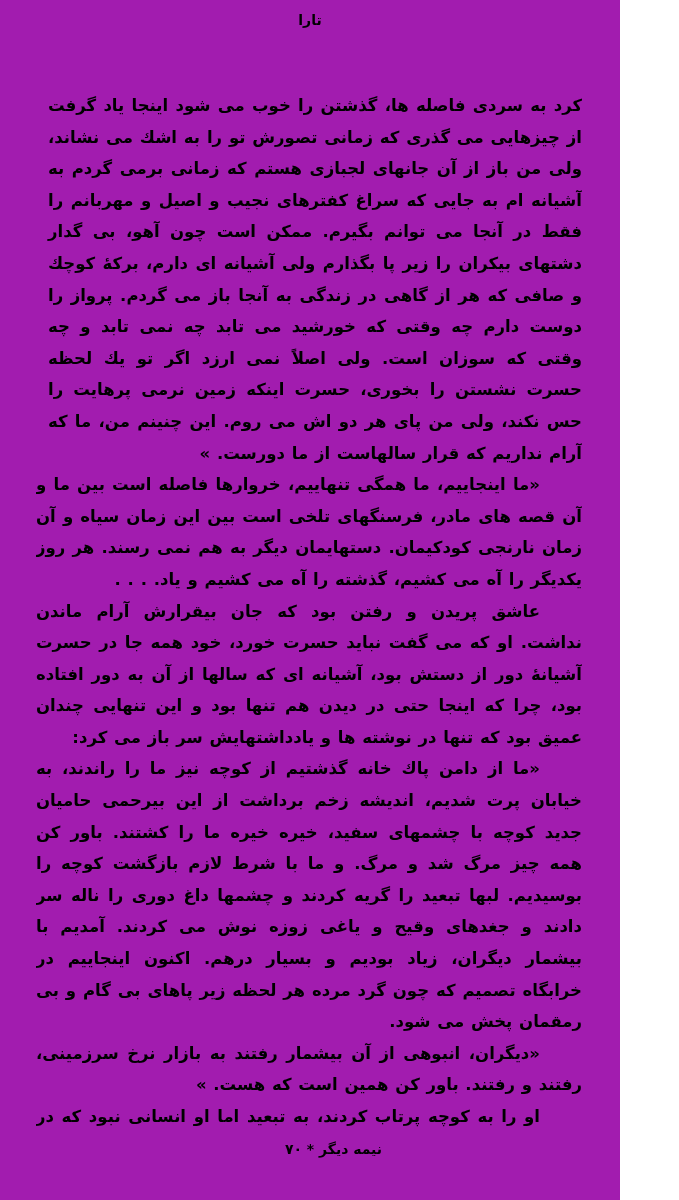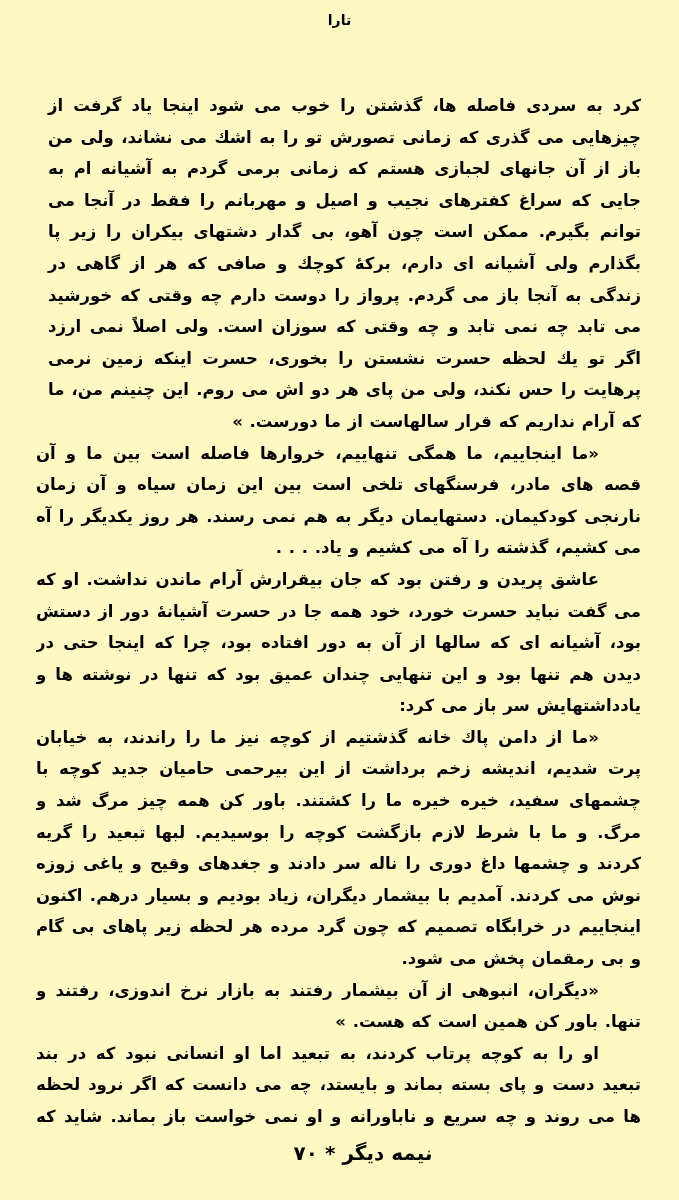--- a/index.html
+++ b/index.html
@@ -2,23 +2,23 @@
 <html lang="fa"><head>
 <meta charset="utf-8">
 <style>
   html, body {
     margin: 0;
     padding: 0;
     background: #ffffff;
   }
   .page {
     position: relative;
-    width: 679px;
+    width: 620px;
     height: 1200px;
-    background: #fef9c3;
+    background: #a21caf;
     overflow: hidden;
     font-family: "DejaVu Sans", sans-serif;
     color: #000000;
   }
   .running-title {
     position: absolute;
     top: 12px;
     left: 0;
     right: 0;
     text-align: center;
@@ -51,38 +51,38 @@
     text-indent: 0;
     margin-left: 12px;
   }
   .page-footer {
     position: absolute;
     top: 1141px;
     left: 0;
     right: 0;
     text-align: center;
     direction: rtl;
-    font-size: 20px;
+    font-size: 14px;
     font-weight: 700;
     margin-left: 47px;
   }
 </style>
 </head>
 <body>
 
 <div class="page">
 
   <div class="running-title">تارا</div>
 
   <div class="body-text">
     <p class="flush">کرد به سردی فاصله ها، گذشتن را خوب می شود اینجا یاد گرفت از چیزهایی می گذری که زمانی تصورش تو را به اشك می نشاند، ولی من باز از آن جانهای لجبازی هستم که زمانی برمی گردم به آشیانه ام به جایی که سراغ کفترهای نجیب و اصیل و مهربانم را فقط در آنجا می توانم بگیرم. ممکن است چون آهو، بی گدار دشتهای بیکران را زیر پا بگذارم ولی آشیانه ای دارم، برکهٔ کوچك و صافی که هر از گاهی در زندگی به آنجا باز می گردم.  پرواز را دوست دارم چه وقتی که خورشید می تابد چه نمی تابد و چه وقتی که سوزان است. ولی اصلاً نمی ارزد اگر تو یك لحظه حسرت نشستن را بخوری، حسرت اینکه زمین نرمی پرهایت را حس نکند، ولی من پای هر دو اش می روم. این چنینم من، ما که آرام نداریم که قرار سالهاست از ما دورست. »</p>
     <p>«ما اینجاییم، ما همگی تنهاییم، خروارها فاصله است بین ما و آن قصه های مادر، فرسنگهای تلخی است بین این زمان سیاه و آن زمان نارنجی کودکیمان. دستهایمان دیگر به هم نمی رسند. هر روز یکدیگر را آه می کشیم، گذشته را آه می کشیم و یاد. . . .</p>
     <p>عاشق پریدن و رفتن بود که جان بیقرارش آرام ماندن نداشت. او که می گفت نباید حسرت خورد، خود همه جا در حسرت آشیانهٔ دور از دستش بود، آشیانه ای که سالها از آن به دور افتاده بود، چرا که اینجا حتی در دیدن هم تنها بود و این تنهایی چندان عمیق بود که تنها در نوشته ها و یادداشتهایش سر باز می کرد:</p>
     <p>«ما از دامن پاك خانه گذشتیم از کوچه نیز ما را راندند، به خیابان پرت شدیم، اندیشه زخم برداشت از این بیرحمی حامیان جدید کوچه با چشمهای سفید، خیره خیره ما را کشتند. باور کن همه چیز مرگ شد و مرگ. و ما با شرط لازم بازگشت کوچه را بوسیدیم. لبها تبعید را گریه کردند و چشمها داغ دوری را ناله سر دادند و جغدهای وقیح و یاغی زوزه نوش می کردند. آمدیم با بیشمار دیگران، زیاد بودیم و بسیار درهم. اکنون اینجاییم در خرابگاه تصمیم که چون گرد مرده هر لحظه زیر پاهای بی گام و بی رمقمان پخش می شود.</p>
-    <p>«دیگران، انبوهی از آن بیشمار رفتند به بازار نرخ اندوزی، رفتند و تنها. باور کن همین است که هست. »</p>
+    <p>«دیگران، انبوهی از آن بیشمار رفتند به بازار نرخ سرزمینی، رفتند و رفتند. باور کن همین است که هست. »</p>
     <p>او را به کوچه پرتاب کردند، به تبعید اما او انسانی نبود که در بند تبعید دست و پای بسته بماند و بایستد، چه می دانست که اگر نرود لحظه ها می روند و چه سریع و ناباورانه و او نمی خواست باز بماند. شاید که هستی کوتاهش او را به رفتن از دیاری به دیاری دیگر می کشاند و جان بیقرارش در پی آرامشی بود دست نایافتنی. آنهم در سرزمین سرعت و پوچی، سرزمینی که او خود «سرزمین هیچ ها» می نامدش. او امریکا را چنین تصویر می کند:</p>
   </div>
 
   <div class="page-footer">
     <span>نیمه دیگر * ۷۰</span>
   </div>
 
 </div>
 
 </body></html>

